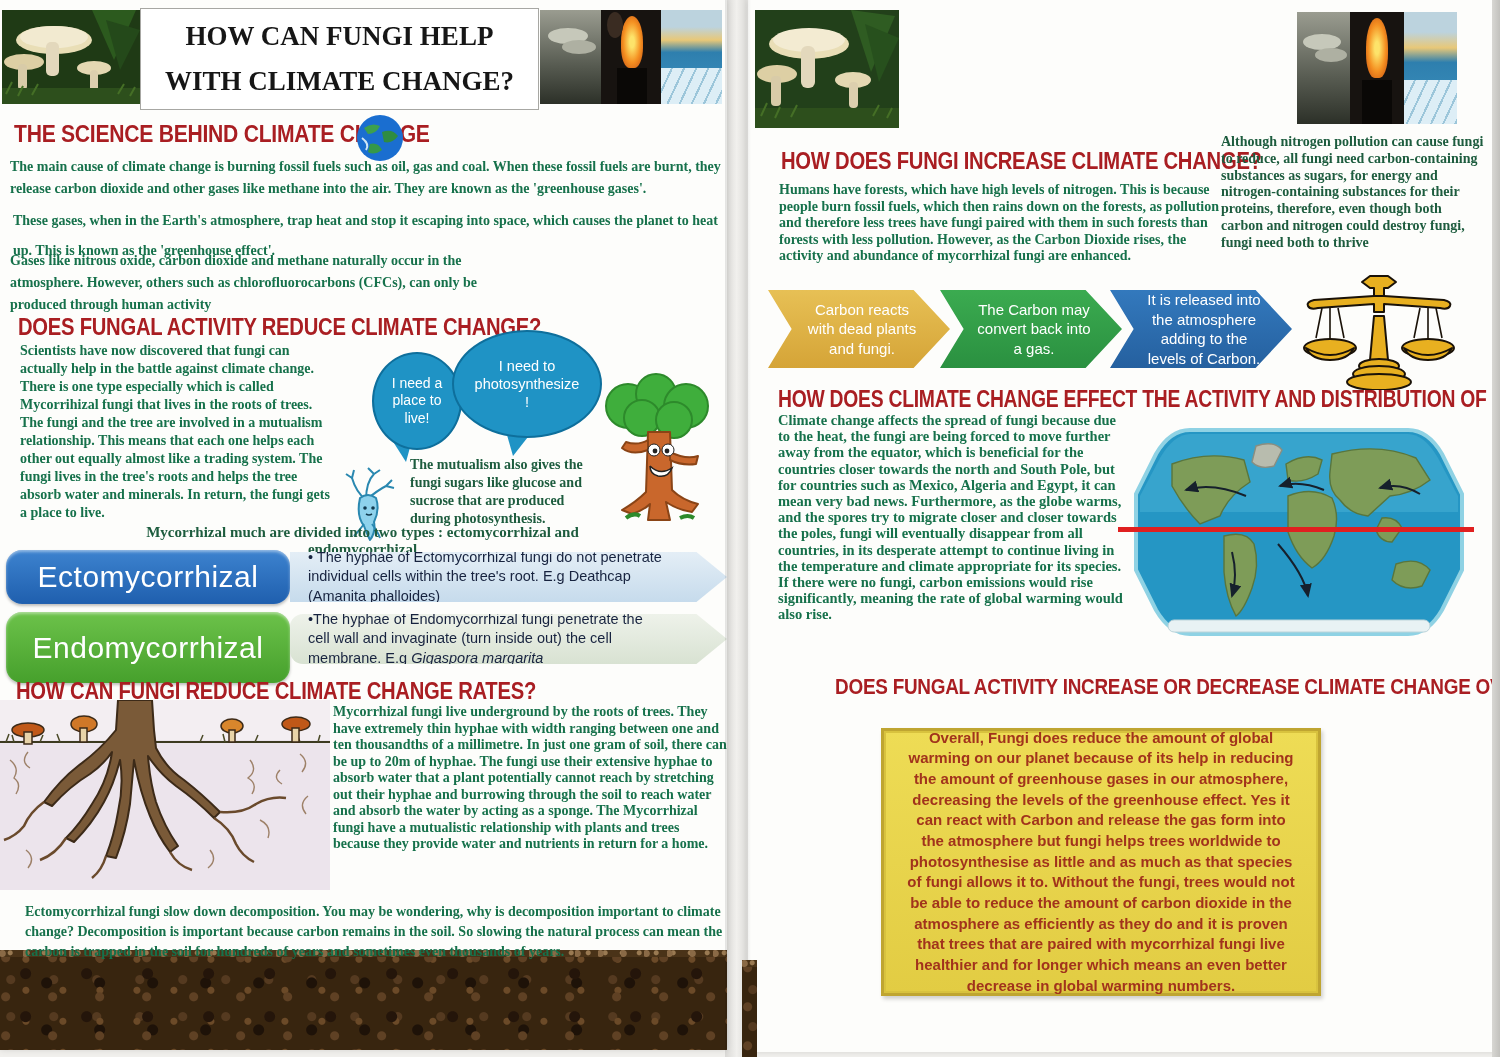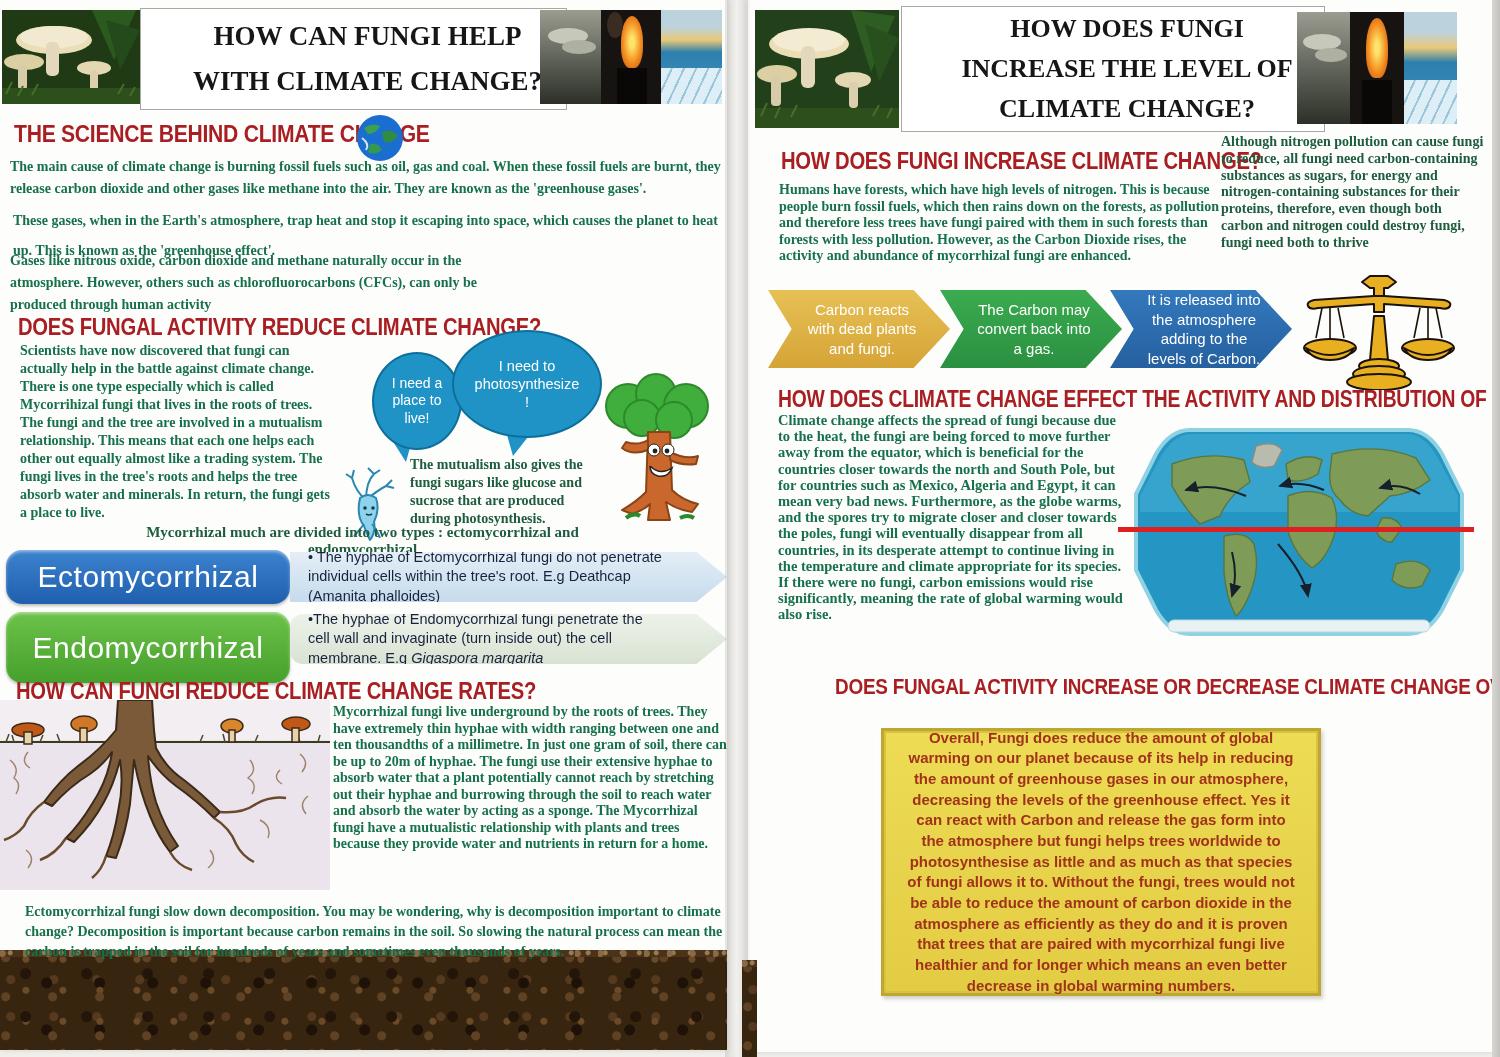--- a/index.html
+++ b/index.html
@@ -8,21 +8,21 @@
   .abs{position:absolute;}
   .page{background:#fdfdfb;box-shadow:0 0 6px rgba(0,0,0,.12);}
   
   .h-red{color:#a91e22;font-weight:700;white-space:nowrap;letter-spacing:-.3px;
          transform:scaleX(.88);transform-origin:left center;}
   .h-red.center{transform-origin:center;}
   
   .p-green{color:#16714b;font-family:"Liberation Serif",serif;font-weight:700;}
   .p-green-dk{color:#1d5c3e;font-family:"Liberation Serif",serif;font-weight:700;}
   .title-box{background:#fff;border:1px solid #a7a7a3;display:flex;align-items:center;justify-content:center;
-             text-align:center;font-family:"Liberation Serif",serif;font-weight:700;color:#161616;padding-left:28px;}
+             text-align:center;font-family:"Liberation Serif",serif;font-weight:700;color:#161616;}
   .photo{overflow:hidden;}
   
   .bubble{background:#1f93c5;border:2px solid #0e6f9c;border-radius:50%;color:#fff;
           display:flex;align-items:center;justify-content:center;text-align:center;line-height:1.25;}
   .tail{width:0;height:0;border-style:solid;}
   
   .banner{border-radius:16px;color:#fff;display:flex;align-items:center;justify-content:center;
           font-size:30px;font-weight:400;letter-spacing:.5px;box-shadow:inset 0 2px 3px rgba(255,255,255,.45), 0 2px 3px rgba(0,0,0,.25);}
   .banner.blue{background:linear-gradient(#3d83cf,#1f5fae);}
   .banner.green{background:linear-gradient(#6cc24a,#46a02c);}
@@ -242,23 +242,20 @@
           <ellipse cx="54" cy="30" rx="36" ry="12" fill="#f3ebd2"></ellipse>
         <rect x="46" y="36" width="14" height="42" rx="6" fill="#e3d8bc"></rect>
         <ellipse cx="22" cy="64" rx="20" ry="9" fill="#ddcfa4"></ellipse>
           <rect x="16" y="66" width="10" height="30" rx="4" fill="#d8cba8"></rect>
         <ellipse cx="98" cy="70" rx="18" ry="8" fill="#e4d8b2"></ellipse>
           <rect x="94" y="72" width="9" height="26" rx="4" fill="#dccfae"></rect>
         <rect x="0" y="98" width="144" height="20" fill="#2d4f1c"></rect>
         <path d="M6 106 l6 -13 M20 108 l5 -11 M36 107 l6 -12 M118 106 l6 -11 M132 108 l5 -10" stroke="#456f26" stroke-width="2"></path>
       </svg>
     </div>
-    <div class="abs title-box" style="left:153px;top:6px;width:394px;height:124px;font-size:26px;line-height:1.55;">
-      <span style="padding:0 26px;">HOW DOES FUNGI INCREASE THE LEVEL OF CLIMATE CHANGE?</span>
-    </div>
     <div class="abs photo" style="left:549px;top:12px;width:160px;height:112px;display:flex;">
       <div style="flex:1;background:linear-gradient(#9a9c90,#565a50 60%,#2c3028);position:relative;">
         <div class="abs" style="left:6px;top:22px;width:38px;height:16px;border-radius:50%;background:#c6c8ba;"></div>
         <div class="abs" style="left:18px;top:36px;width:32px;height:14px;border-radius:50%;background:#aeb0a2;"></div>
       </div>
       <div style="flex:1;background:#171310;position:relative;">
         <div class="abs" style="left:16px;top:6px;width:22px;height:60px;border-radius:50% 50% 40% 40%;background:radial-gradient(#fde36a 15%,#f59122 55%,#c2490f);"></div>
         <div class="abs" style="left:12px;top:68px;width:30px;height:44px;background:#0a0806;"></div>
       </div>
       <div style="flex:1;background:linear-gradient(#bcd3de 18%,#e8c878 32%,#2e7fae 45%,#3e93c0);position:relative;">

